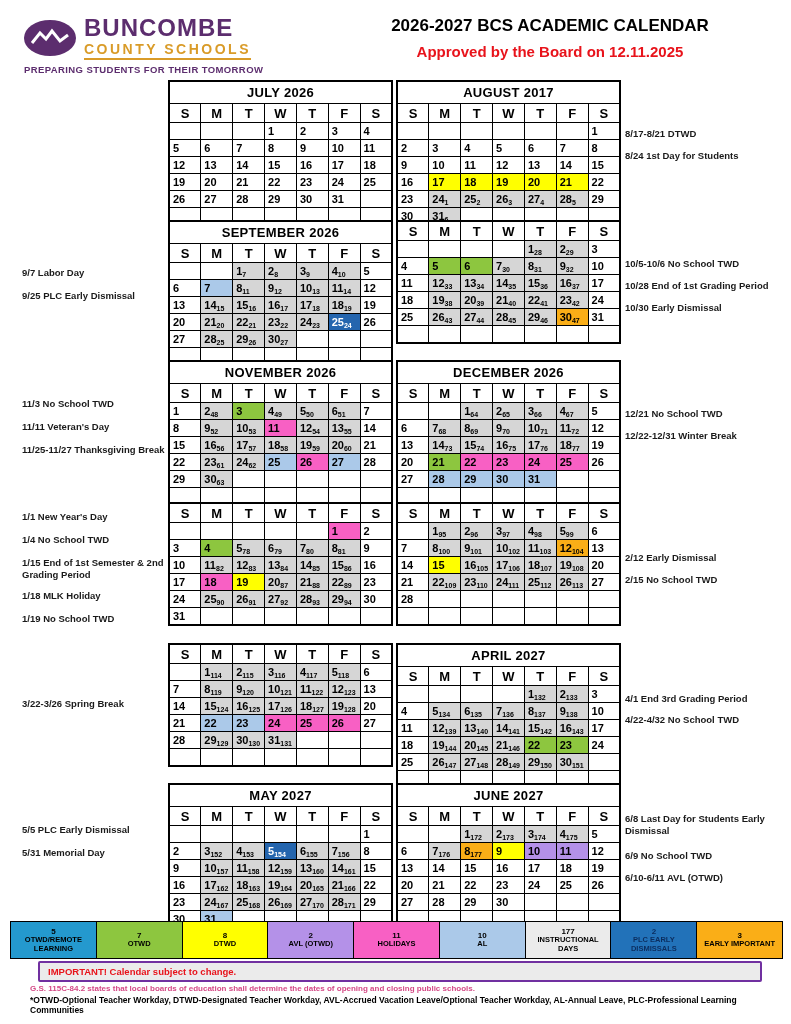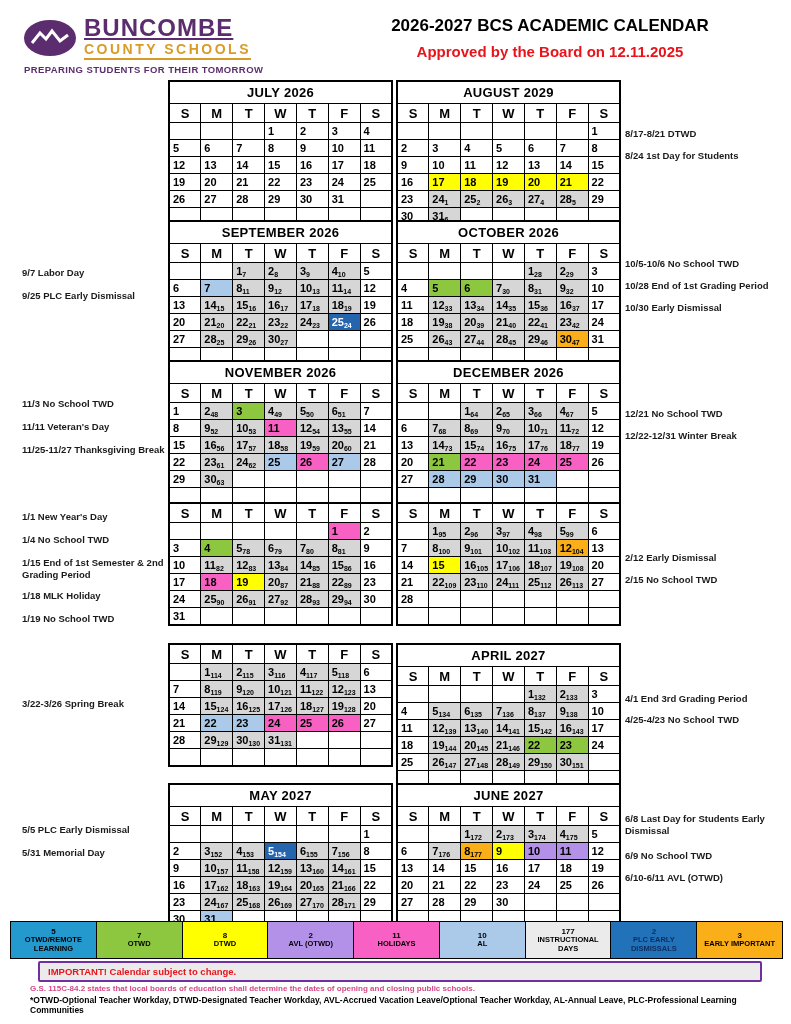--- a/index.html
+++ b/index.html
@@ -4,21 +4,21 @@
 <style>
   html,body{margin:0;padding:0;background:#fff;}
   .page{position:relative;width:791px;height:1024px;background:#ffffff;
         font-family:"Liberation Sans",sans-serif;overflow:hidden;}
 
   
   .logo-wrap{position:absolute;left:22px;top:12px;width:300px;}
   .logo-oval{position:absolute;left:2px;top:8px;width:52px;height:36px;border-radius:50%;
              background:#5c2d6e;display:flex;align-items:center;justify-content:center;}
   .logo-text{position:absolute;left:62px;top:4px;}
-  .logo-name{font-size:24px;font-weight:bold;color:#5c2d6e;letter-spacing:1px;line-height:24px;text-decoration:underline;}
+  .logo-name{font-size:24px;font-weight:bold;color:#5c2d6e;letter-spacing:1px;line-height:24px;}
   .logo-sub{font-size:14px;font-weight:bold;color:#d99b28;letter-spacing:2.5px;line-height:16px;
             border-bottom:2px solid #d99b28;padding-bottom:1px;display:inline-block;}
   .logo-tag{position:absolute;left:2px;top:52px;font-size:9.5px;font-weight:bold;color:#5c2d6e;
             letter-spacing:0.4px;white-space:nowrap;}
   .title-wrap{position:absolute;left:330px;top:16px;width:440px;text-align:center;}
   .doc-title{font-size:17px;font-weight:bold;color:#000;}
   .doc-subtitle{font-size:15px;font-weight:bold;color:#e8131b;margin-top:7px;}
 
   
   .month{position:absolute;width:225px;border-collapse:collapse;table-layout:fixed;
@@ -143,21 +143,21 @@
             <td class="dc "></td>
             <td class="dc "></td>
             <td class="dc "></td>
             <td class="dc "></td>
           </tr>
         </tbody>
       </table>
       <table class="month" style="left: 396px; top: 80px;">
         <tbody>
           <tr>
-            <th class="mtitle" colspan="7">AUGUST 2029</th>
+            <th class="mtitle" colspan="7">AUGUST 2017</th>
           </tr>
           <tr>
             <th class="dh">S</th>
             <th class="dh">M</th>
             <th class="dh">T</th>
             <th class="dh">W</th>
             <th class="dh">T</th>
             <th class="dh">F</th>
             <th class="dh">S</th>
           </tr>
@@ -282,23 +282,20 @@
             <td class="dc "></td>
             <td class="dc "></td>
             <td class="dc "></td>
             <td class="dc "></td>
             <td class="dc "></td>
           </tr>
         </tbody>
       </table>
       <table class="month" style="left: 396px; top: 220px;">
         <tbody>
-          <tr>
-            <th class="mtitle" colspan="7">OCTOBER 2026</th>
-          </tr>
           <tr>
             <th class="dh">S</th>
             <th class="dh">M</th>
             <th class="dh">T</th>
             <th class="dh">W</th>
             <th class="dh">T</th>
             <th class="dh">F</th>
             <th class="dh">S</th>
           </tr>
           <tr>
@@ -927,21 +924,21 @@
       <div class="ann right" style="top: 128px;">8/17-8/21 DTWD</div>
       <div class="ann right" style="top: 150px;">8/24  1st Day for Students</div>
       <div class="ann right" style="top: 258px;">10/5-10/6 No School TWD</div>
       <div class="ann right" style="top: 280px;">10/28 End of 1st Grading Period</div>
       <div class="ann right" style="top: 302px;">10/30 Early Dismissal</div>
       <div class="ann right" style="top: 408px;">12/21 No School TWD</div>
       <div class="ann right" style="top: 430px;">12/22-12/31 Winter Break</div>
       <div class="ann right" style="top: 552px;">2/12 Early Dismissal</div>
       <div class="ann right" style="top: 574px;">2/15 No School TWD</div>
       <div class="ann right" style="top: 693px;">4/1 End 3rd Grading Period</div>
-      <div class="ann right" style="top: 714px;">4/25-4/23 No School TWD</div>
+      <div class="ann right" style="top: 714px;">4/22-4/32 No School TWD</div>
       <div class="ann right" style="top: 813px;">6/8 Last Day for Students Early Dismissal</div>
       <div class="ann right" style="top: 850px;">6/9 No School TWD</div>
       <div class="ann right" style="top: 872px;">6/10-6/11 AVL (OTWD)</div>
     </div>
 
   <div class="legend">
       <div class="lcell" style="background: rgb(36, 153, 206); color: rgb(0, 0, 0);">
         <div class="lcount">5</div>
         <div class="llabel">OTWD/REMOTE LEARNING</div>
       </div>

